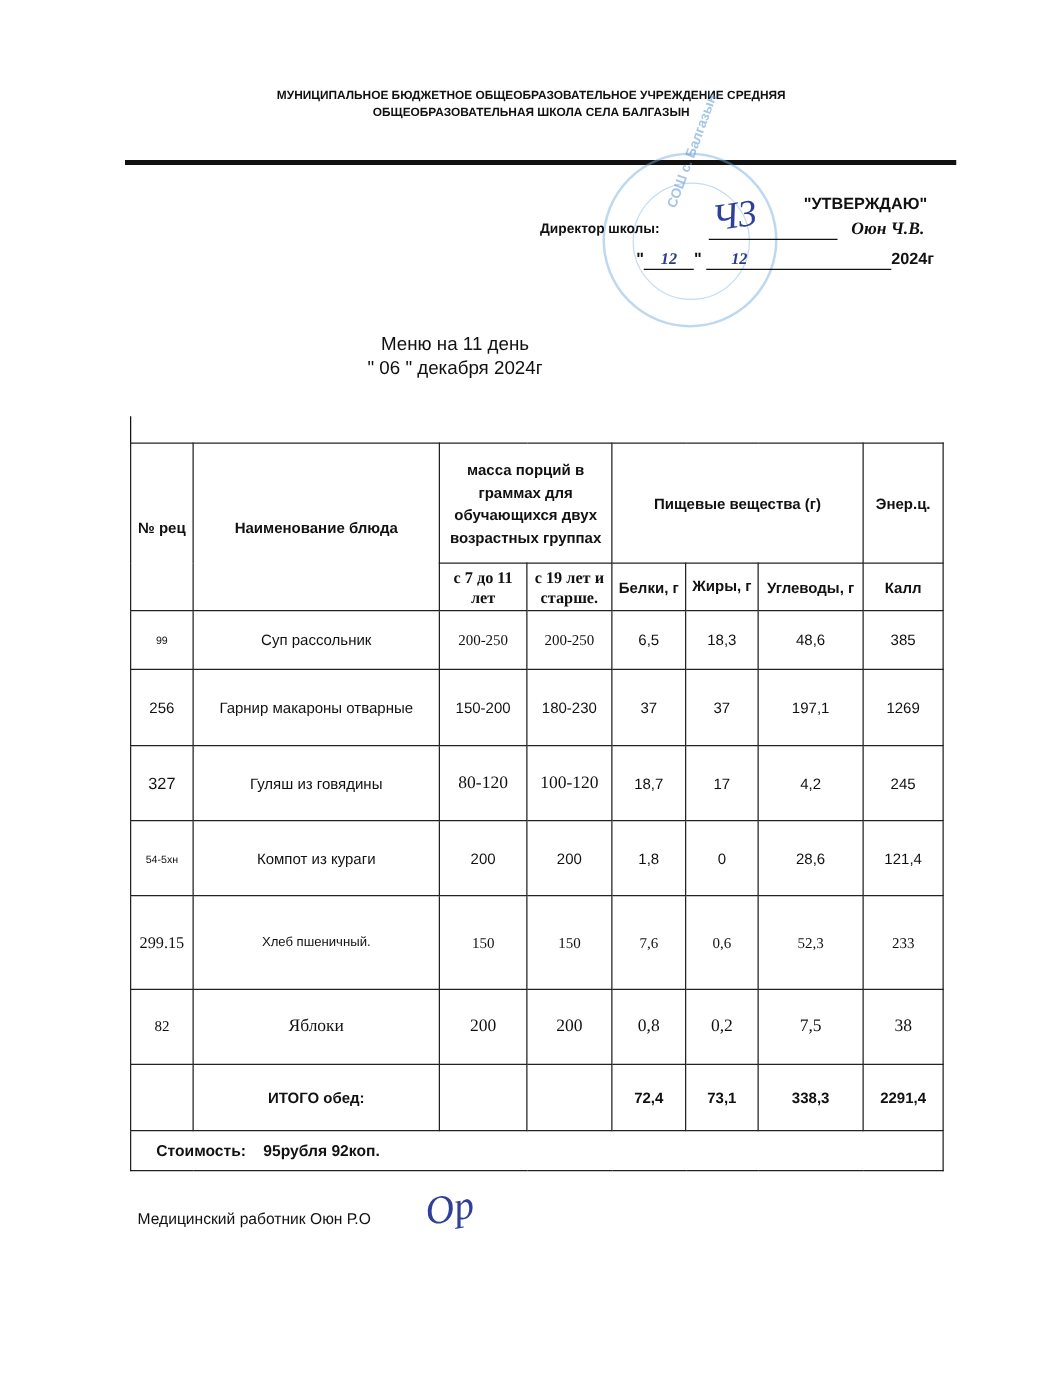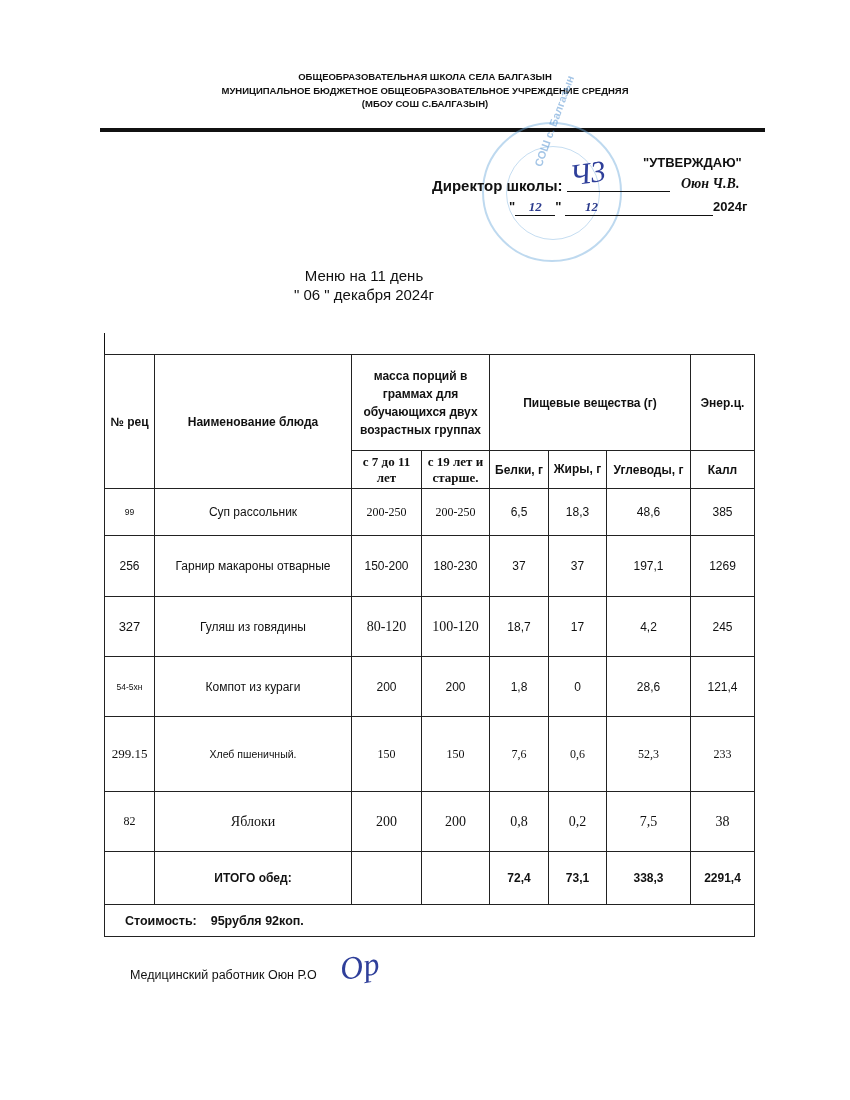--- a/index.html
+++ b/index.html
@@ -3,49 +3,48 @@
 <meta charset="utf-8">
 <style>
   html, body { margin: 0; padding: 0; background: #ffffff; }
   body { width: 850px; height: 1100px; position: relative; overflow: hidden; font-family: "Liberation Sans", sans-serif; color: #111; }
   .org { position: absolute; top: 70px; left: 0; width: 850px; text-align: center; font-size: 9.5px; font-weight: bold; line-height: 13.5px; }
   .rule { position: absolute; top: 128px; left: 100px; width: 665px; height: 4px; background: #111; }
   .stamp { position: absolute; left: 482px; top: 122px; width: 140px; height: 140px; border-radius: 50%; border: 2px solid rgba(110,170,220,0.45); box-sizing: border-box; }
   .stamp .inner { position: absolute; left: 22px; top: 22px; width: 92px; height: 92px; border-radius: 50%; border: 1.5px solid rgba(110,170,220,0.4); }
   .stamp .txt { position: absolute; left: 48px; top: 40px; font-size: 11px; font-weight: bold; color: rgba(90,150,210,0.55); transform: rotate(-70deg); transform-origin: left top; white-space: nowrap; }
   .approve { position: absolute; top: 155px; left: 643px; font-size: 13px; font-weight: bold; }
-  .director-label { position: absolute; top: 177px; left: 432px; font-size: 15px; font-weight: bold; }
+  .director-label { position: absolute; top: 177px; left: 432px; font-size: 11px; font-weight: bold; }
   .sign-line1 { position: absolute; top: 191px; left: 567px; width: 103px; border-bottom: 1px solid #111; }
   .director-name { position: absolute; top: 176px; left: 681px; font-size: 14px; font-style: italic; font-weight: bold; font-family: "Liberation Serif", serif; }
   .date-row { position: absolute; top: 199px; left: 509px; font-size: 13px; font-weight: bold; white-space: nowrap; }
   .date-row .day { display: inline-block; width: 40px; border-bottom: 1px solid #111; text-align: center; color: #2a3a8c; font-style: italic; font-family: "Liberation Serif", serif; }
   .date-row .month { display: inline-block; width: 148px; border-bottom: 1px solid #111; color: #2a3a8c; font-style: italic; font-family: "Liberation Serif", serif; padding-left: 20px; box-sizing: border-box; }
   .sig { position: absolute; color: #2f3f9a; font-family: "Liberation Serif", serif; font-style: italic; }
   .sig1 { top: 156px; left: 570px; font-size: 30px; transform: rotate(-8deg); }
   .title { position: absolute; top: 266px; left: 0; width: 728px; text-align: center; font-size: 15px; line-height: 19px; }
   .left-edge { position: absolute; top: 333px; left: 104px; width: 1px; height: 22px; background: #111; }
   table { position: absolute; top: 354px; left: 104px; border-collapse: collapse; table-layout: fixed; }
   td, th { border: 1.3px solid #222; text-align: center; vertical-align: middle; padding: 0; font-size: 12px; }
   th { font-weight: bold; }
   .serif { font-family: "Liberation Serif", serif; }
   .small { font-size: 13px; }
   .tiny { font-size: 8.5px; }
   .big { font-size: 14px; }
   .bold { font-weight: bold; }
   .cost-row td { text-align: left; padding-left: 20px; font-weight: bold; font-size: 12.5px; }
-  .med { position: absolute; top: 968px; left: 110px; font-size: 12.5px; margin-left: 20px; }
+  .med { position: absolute; top: 968px; left: 110px; font-size: 12.5px; }
   .sig2 { top: 948px; left: 340px; font-size: 32px; transform: rotate(-10deg); }
 </style>
 </head>
 <body>
 
 <div class="org">
+  <div>МУНИЦИПАЛЬНОЕ БЮДЖЕТНОЕ ОБЩЕОБРАЗОВАТЕЛЬНОЕ УЧРЕЖДЕНИЕ СРЕДНЯЯ</div>
   <div>ОБЩЕОБРАЗОВАТЕЛЬНАЯ ШКОЛА СЕЛА БАЛГАЗЫН</div>
-  <div>МУНИЦИПАЛЬНОЕ БЮДЖЕТНОЕ ОБЩЕОБРАЗОВАТЕЛЬНОЕ УЧРЕЖДЕНИЕ СРЕДНЯЯ</div>
-  <div>(МБОУ СОШ С.БАЛГАЗЫН)</div>
 </div>
 <div class="rule"></div>
 
 <div class="stamp">
   <div class="inner"></div>
   <div class="txt">СОШ с. Балгазын</div>
 </div>
 
 <div class="approve">"УТВЕРЖДАЮ"</div>
 <div class="director-label">Директор школы:</div>

